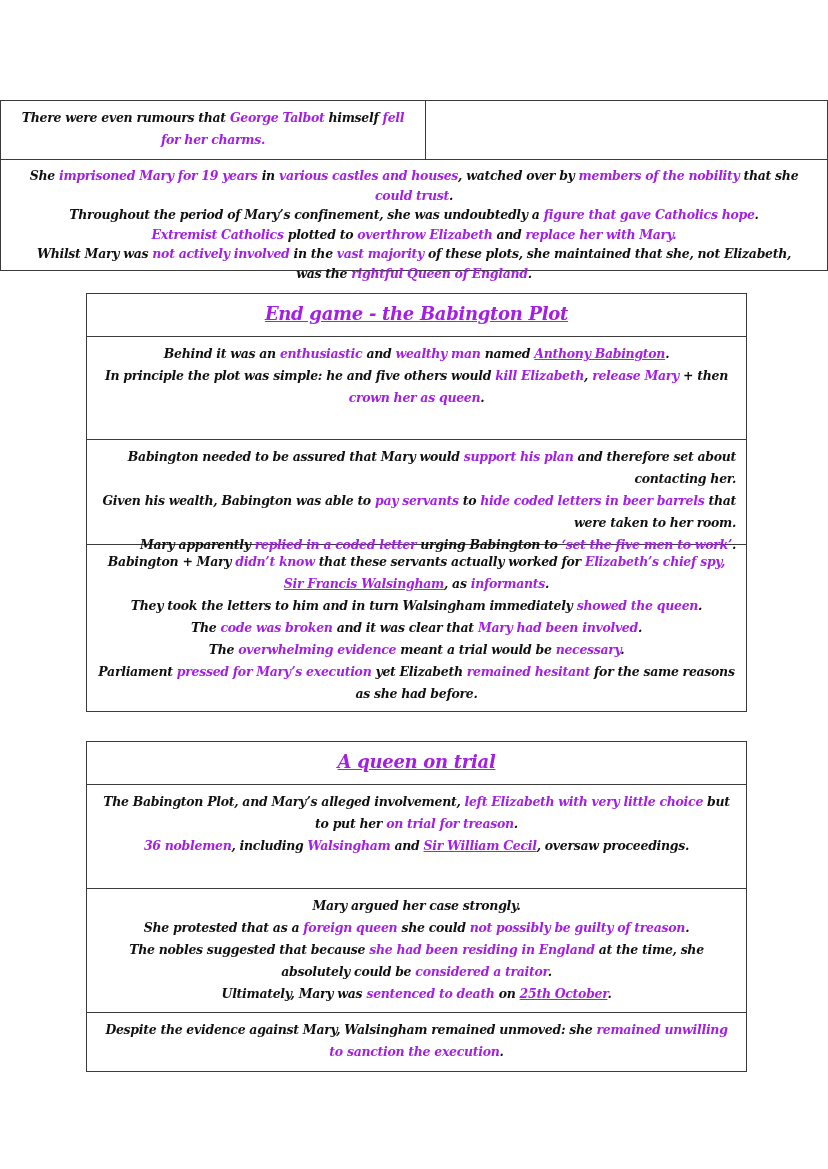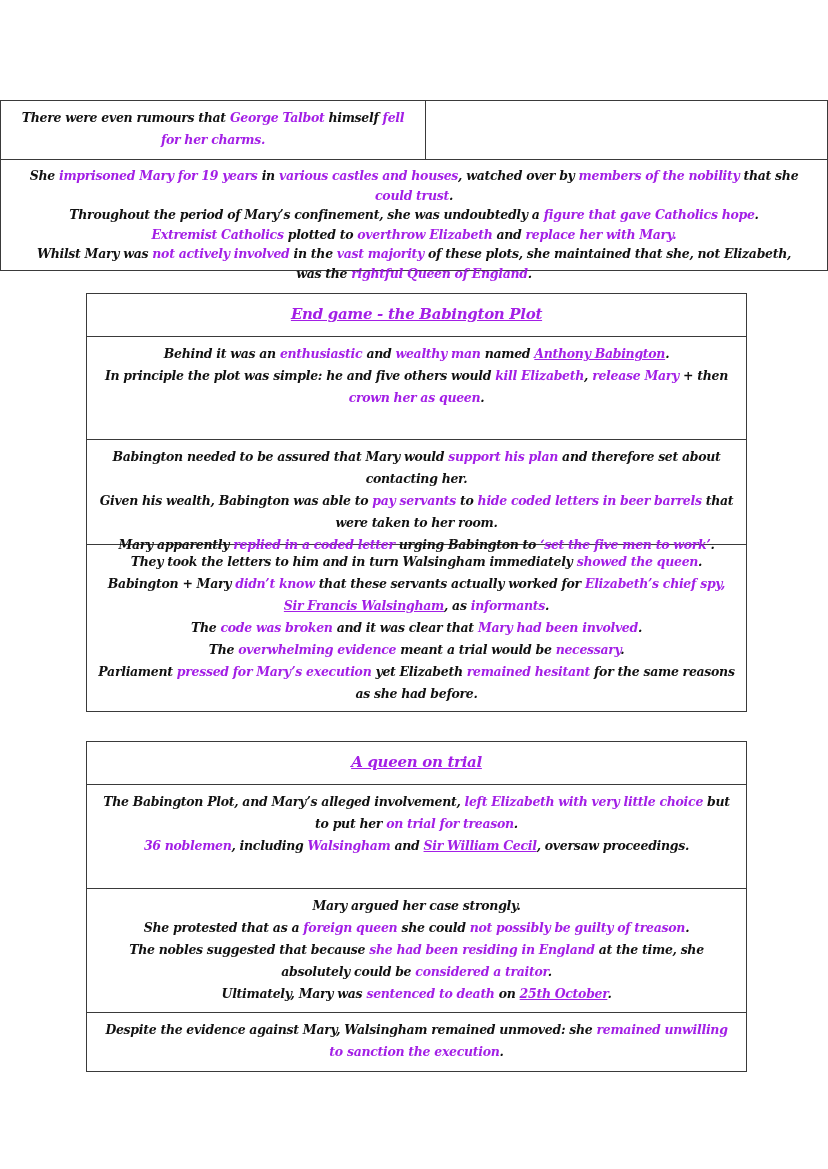--- a/index.html
+++ b/index.html
@@ -4,21 +4,21 @@
 <style>
   html, body { margin: 0; padding: 0; background: #ffffff; }
   body { width: 828px; height: 1169px; position: relative; overflow: hidden;
          font-family: "DejaVu Serif", serif; font-style: italic; font-weight: bold;
          color: #111111; font-size: 12.5px; letter-spacing: -0.3px; }
   .hl { color: #a31fe6; }
   .ul { text-decoration: underline; }
   .box { position: absolute; border: 1.5px solid #3a3a3a; box-sizing: border-box; }
   .cell { box-sizing: border-box; text-align: center; line-height: 22px; padding: 6px 10px; }
   .sep { border-top: 1.5px solid #3a3a3a; }
-  .title { font-size: 15px; line-height: 40px; padding: 0; }
+  .title { font-size: 18px; line-height: 40px; padding: 0; }
   p { margin: 0; }
 </style>
 </head>
 <body>
 
 <div class="box" style="left:0; top:100px; width:828px; height:171px;">
   <div style="display:flex; height:58px;">
     <div class="cell" style="width:425px; border-right:1.5px solid #3a3a3a; padding:6px 20px;">
       <p><span>There were even rumours that </span><span class="hl">George Talbot</span><span> himself </span><span class="hl">fell for her charms.</span></p>
     </div>
@@ -31,28 +31,28 @@
       <p><span>Whilst Mary was </span><span class="hl">not actively involved</span><span> in the </span><span class="hl">vast majority</span><span> of these plots, she maintained that she, not Elizabeth, was the </span><span class="hl">rightful Queen of England</span><span>.</span></p>
     </div>
 </div>
 
 <div class="box" style="left:86px; top:293px; width:661px; height:419px;">
   <div class="cell title hl ul" style="height:42px;">End game - the Babington Plot</div>
   <div class="cell sep" style="height:103px;">
       <p><span>Behind it was an </span><span class="hl">enthusiastic</span><span> and </span><span class="hl">wealthy man</span><span> named </span><span class="hl ul">Anthony Babington</span><span>.</span></p>
       <p><span>In principle the plot was simple: he and five others would </span><span class="hl">kill Elizabeth</span><span>, </span><span class="hl">release Mary</span><span> + then </span><span class="hl">crown her as queen</span><span>.</span></p>
     </div>
-  <div class="cell sep" style="height:105px;">
+  <div class="cell sep" style="height:105px;text-align:right;">
       <p><span>Babington needed to be assured that Mary would </span><span class="hl">support his plan</span><span> and therefore set about contacting her.</span></p>
       <p><span>Given his wealth, Babington was able to </span><span class="hl">pay servants</span><span> to </span><span class="hl">hide coded letters in beer barrels</span><span> that were taken to her room.</span></p>
       <p><span>Mary apparently </span><span class="hl">replied in a coded letter</span><span> urging Babington to </span><span class="hl">‘set the five men to work’</span><span>.</span></p>
     </div>
   <div class="cell sep">
+      <p><span>Babington + Mary </span><span class="hl">didn’t know</span><span> that these servants actually worked for </span><span class="hl">Elizabeth’s chief spy, </span><span class="hl ul">Sir Francis Walsingham</span><span>, as </span><span class="hl">informants</span><span>.</span></p>
       <p><span>They took the letters to him and in turn Walsingham immediately </span><span class="hl">showed the queen</span><span>.</span></p>
-      <p><span>Babington + Mary </span><span class="hl">didn’t know</span><span> that these servants actually worked for </span><span class="hl">Elizabeth’s chief spy, </span><span class="hl ul">Sir Francis Walsingham</span><span>, as </span><span class="hl">informants</span><span>.</span></p>
       <p><span>The </span><span class="hl">code was broken</span><span> and it was clear that </span><span class="hl">Mary had been involved</span><span>.</span></p>
       <p><span>The </span><span class="hl">overwhelming evidence</span><span> meant a trial would be </span><span class="hl">necessary</span><span>.</span></p>
       <p><span>Parliament </span><span class="hl">pressed for Mary’s execution</span><span> yet Elizabeth </span><span class="hl">remained hesitant</span><span> for the same reasons as she had before.</span></p>
     </div>
 </div>
 
 <div class="box" style="left:86px; top:732px; width:661px; height:331px;margin-top:9px;">
   <div class="cell title hl ul" style="height:42px;">A queen on trial</div>
   <div class="cell sep" style="height:104px;">
       <p><span>The Babington Plot, and Mary’s alleged involvement, </span><span class="hl">left Elizabeth with very little choice</span><span> but to put her </span><span class="hl">on trial for treason</span><span>.</span></p>

